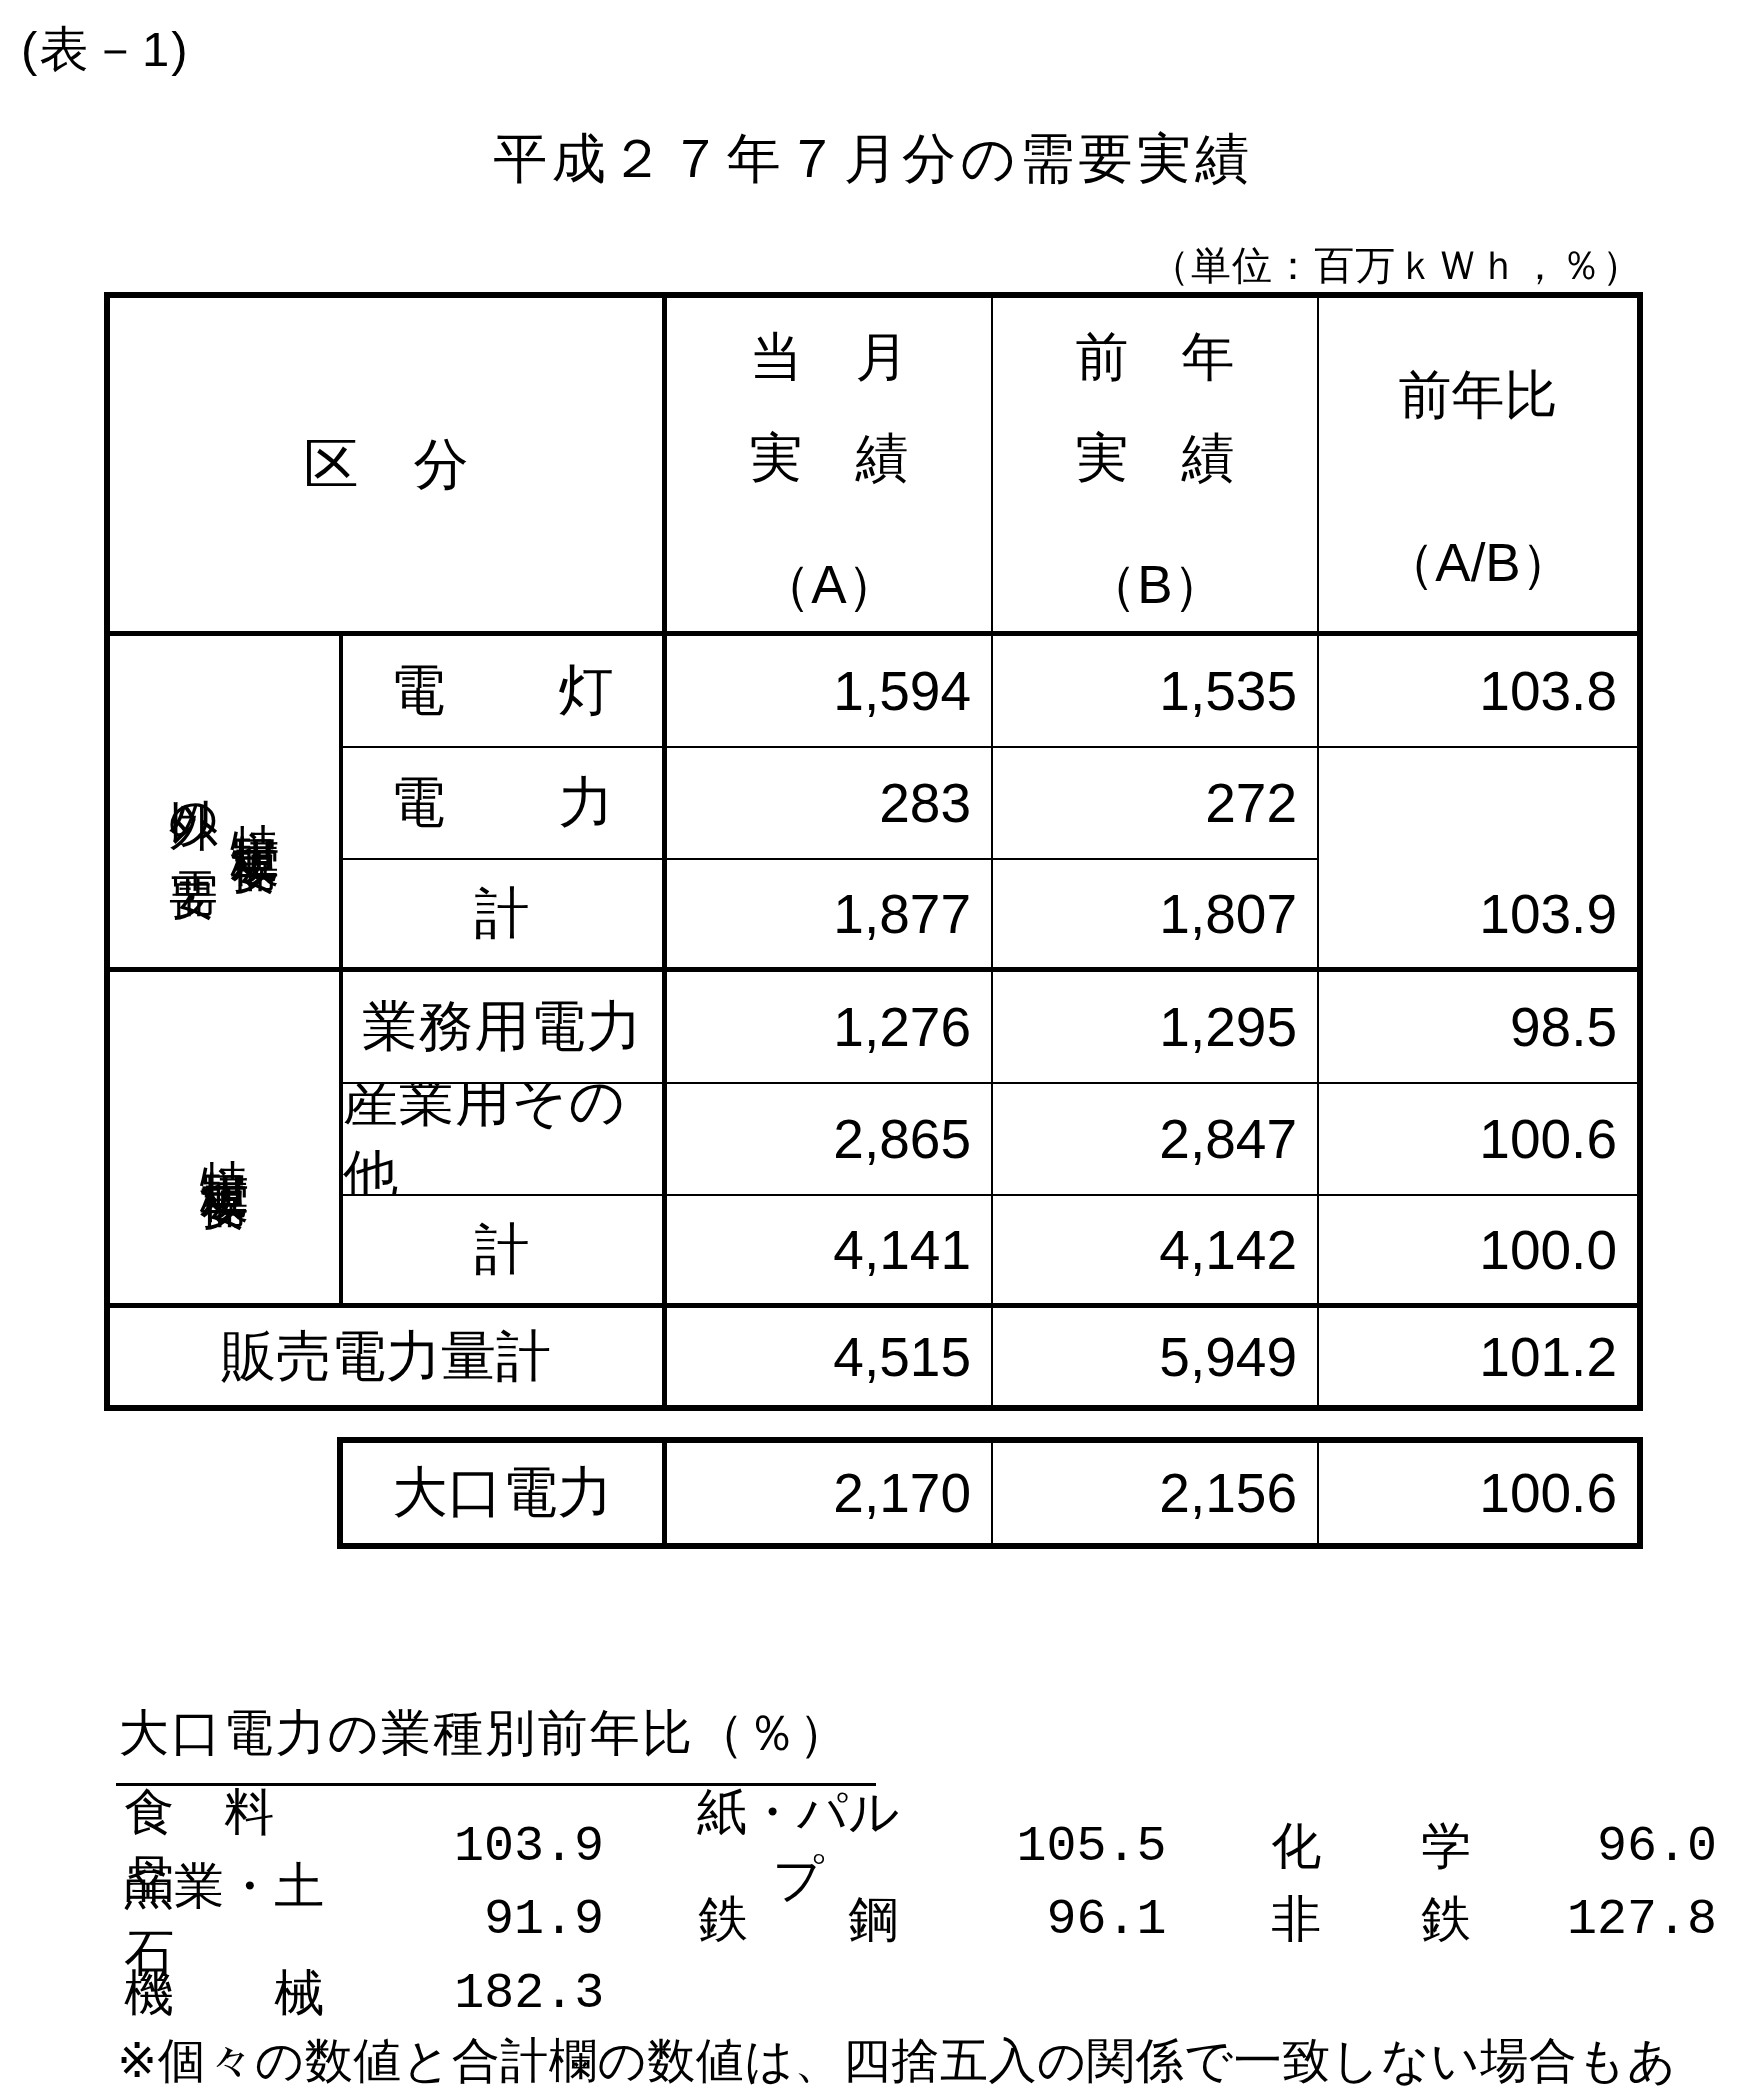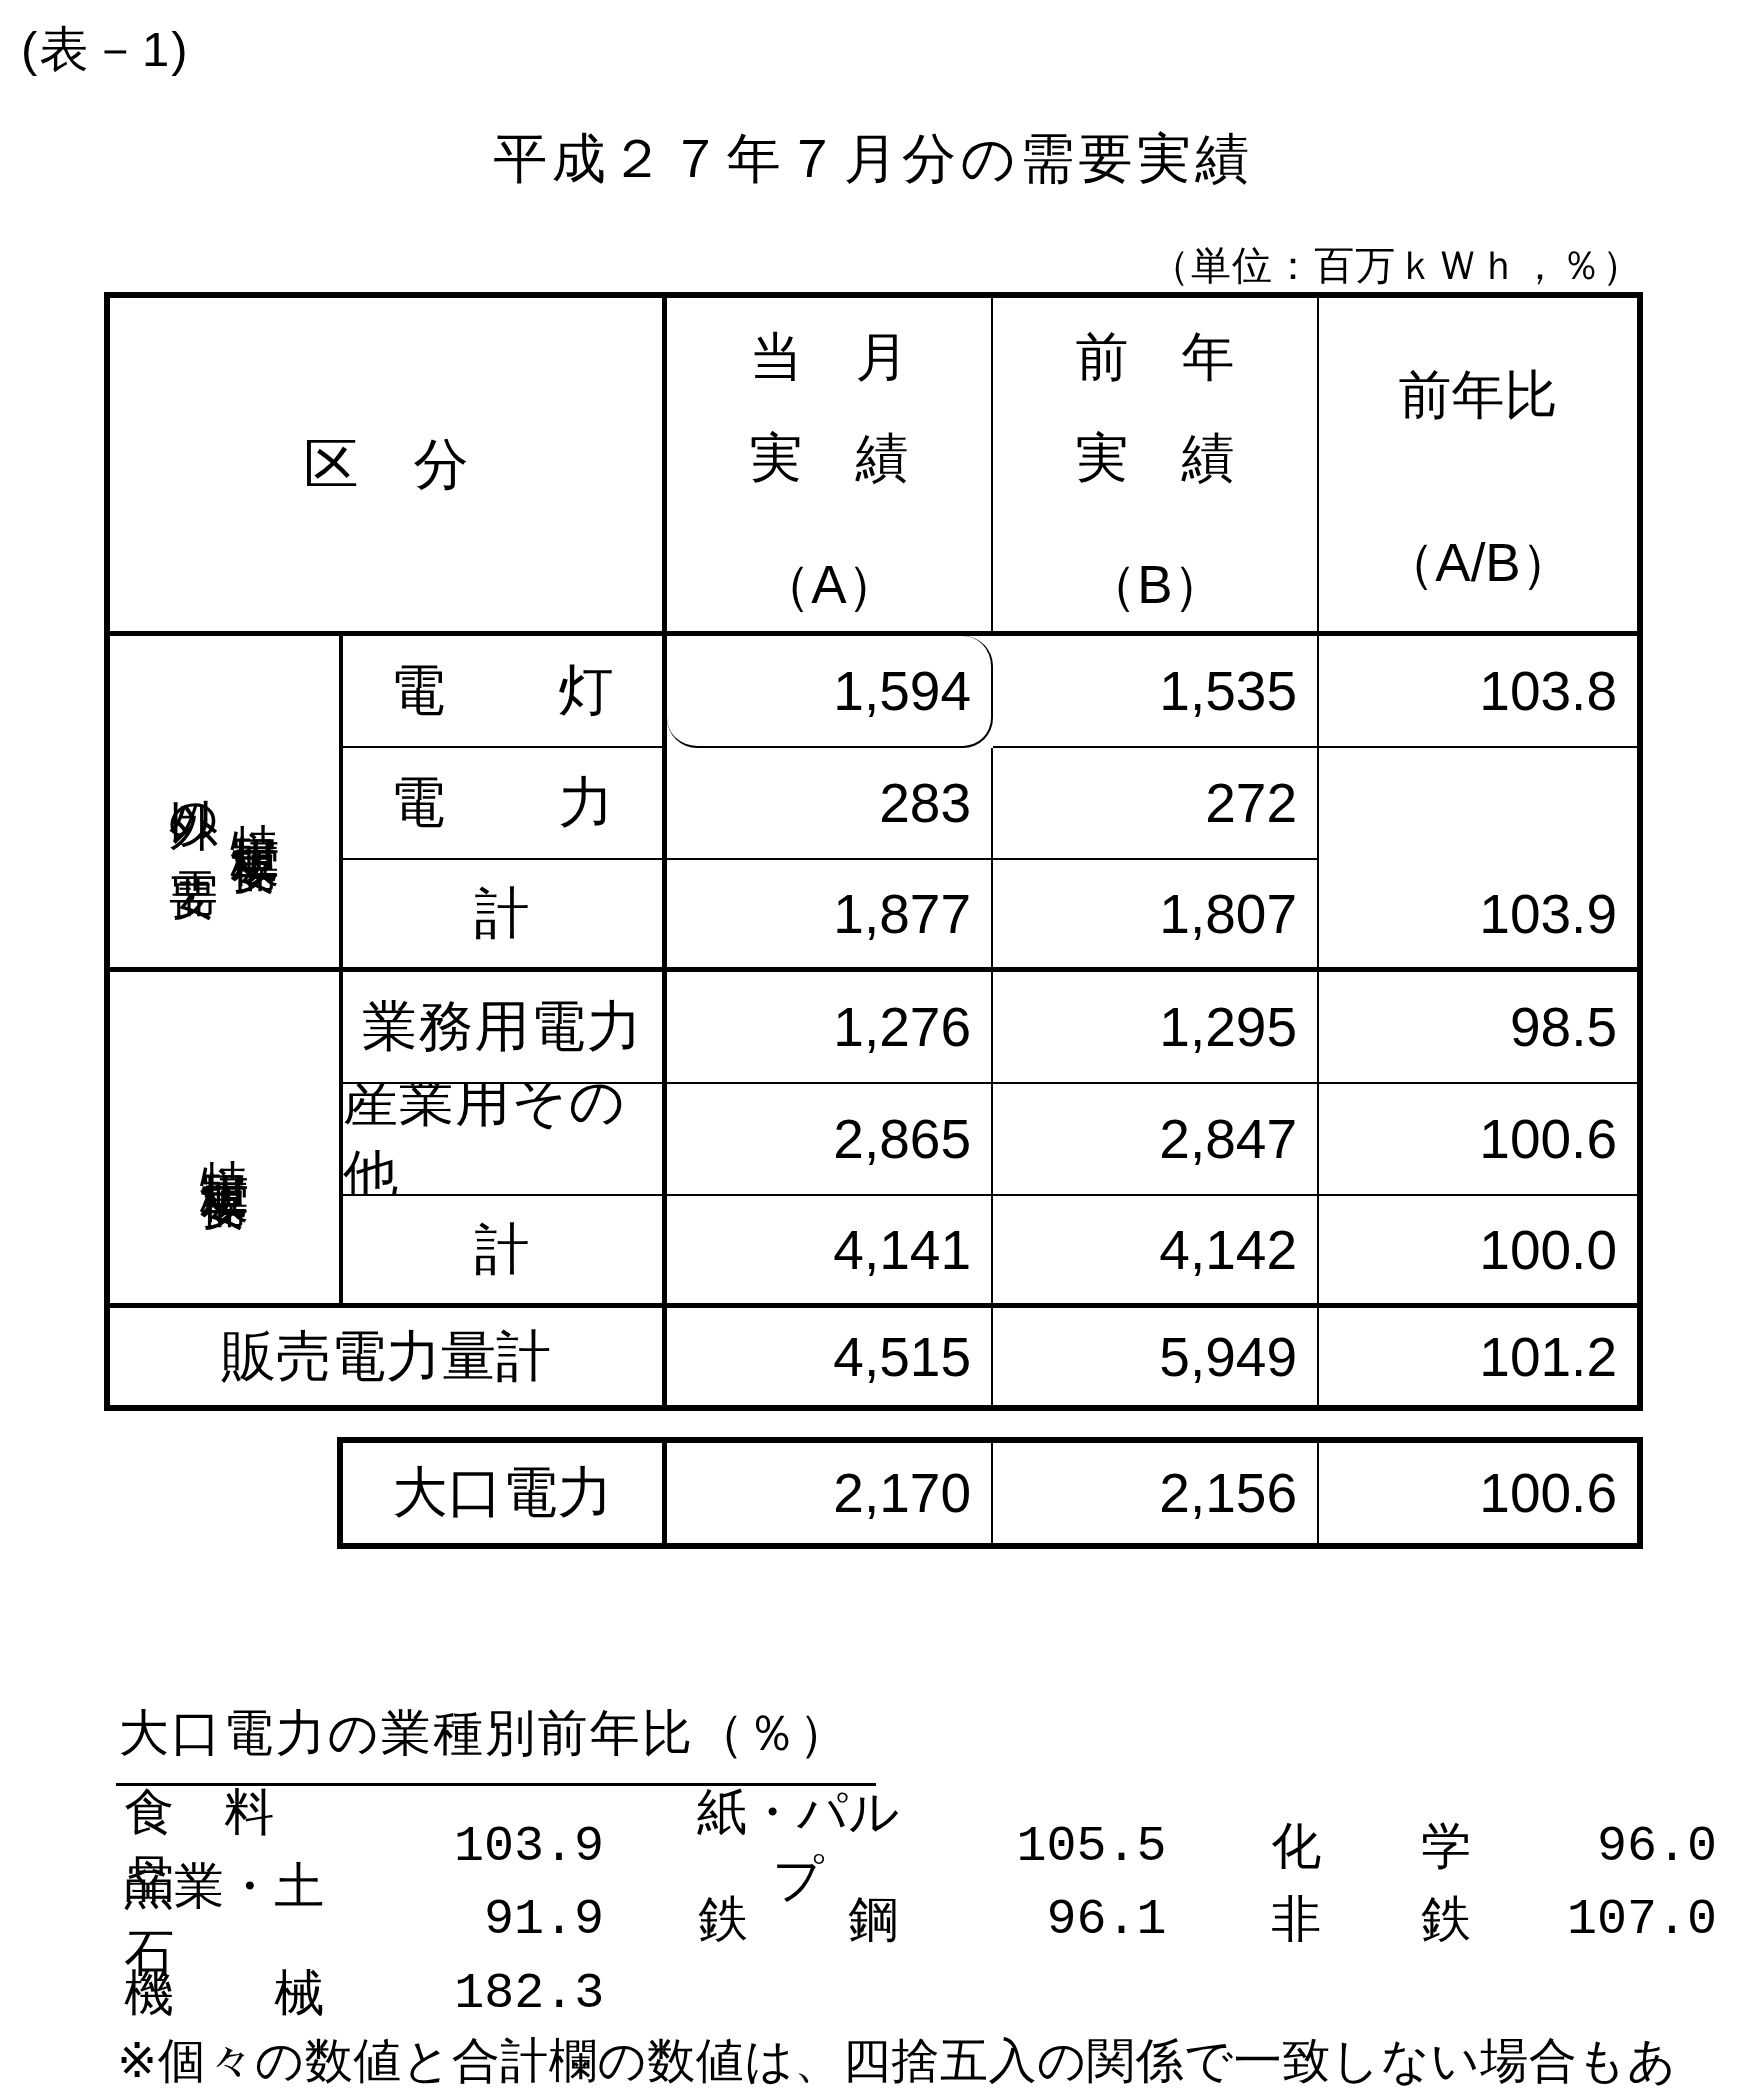--- a/index.html
+++ b/index.html
@@ -109,21 +109,21 @@
   </div>
 
   <div class="cell brM bbT" style="grid-area:2/1/5/2;">
     <div class="vwrap">
       <span>特定規模需要</span>
       <span>以外の需要</span>
     </div>
   </div>
 
   <div class="cell item-label brT bb" style="grid-area:2/2/3/3;">電　　灯</div>
-  <div class="cell num br bb" style="grid-area:2/3/3/4;border-radius:30px;">1,594</div>
+  <div class="cell num br bb" style="grid-area:2/3/3/4;">1,594</div>
   <div class="cell num br bb" style="grid-area:2/4/3/5;">1,535</div>
   <div class="cell num bb" style="grid-area:2/5/3/6;">103.8</div>
 
   <div class="cell item-label brT bb" style="grid-area:3/2/4/3;">電　　力</div>
   <div class="cell num br bb" style="grid-area:3/3/4/4;">283</div>
   <div class="cell num br bb" style="grid-area:3/4/4/5;">272</div>
 
   <div class="cell item-label brT bbT" style="grid-area:4/2/5/3;">計</div>
   <div class="cell num br bbT" style="grid-area:4/3/5/4;">1,877</div>
   <div class="cell num br bbT" style="grid-area:4/4/5/5;">1,807</div>
@@ -179,21 +179,21 @@
       <span class="iv3">96.0</span>
     </div>
     <div class="irow">
       <span class="il1">窯業・土石</span>
       <span class="iv1">91.9</span>
       <span class="isp1"></span>
       <span class="il2">鉄　　鋼</span>
       <span class="iv2">96.1</span>
       <span class="isp2"></span>
       <span class="il3">非　　鉄</span>
-      <span class="iv3">107.0</span>
+      <span class="iv3">127.8</span>
     </div>
     <div class="irow">
       <span class="il1">機　　械</span>
       <span class="iv1">182.3</span>
       <span class="isp1"></span>
       <span class="il2"></span>
       <span class="iv2"></span>
     </div>
   </div>
 </div>

